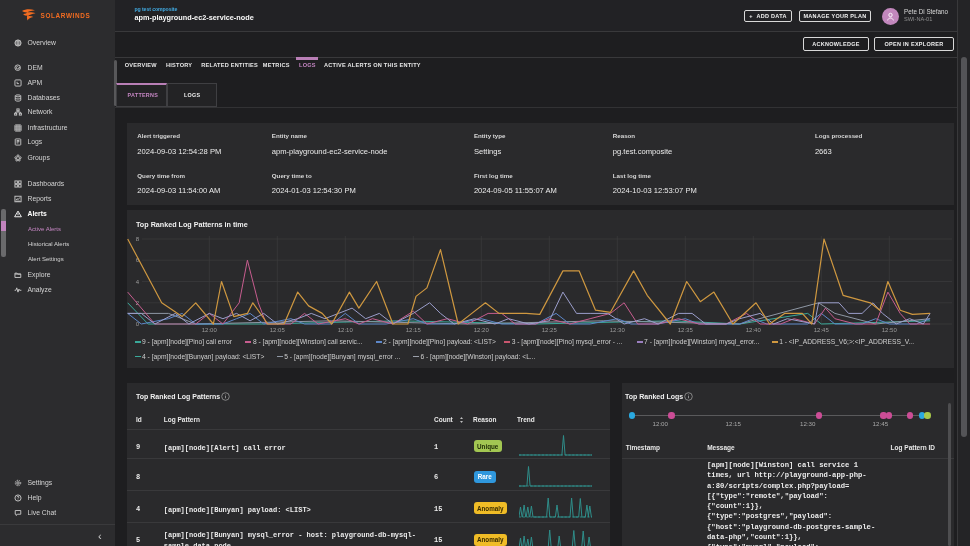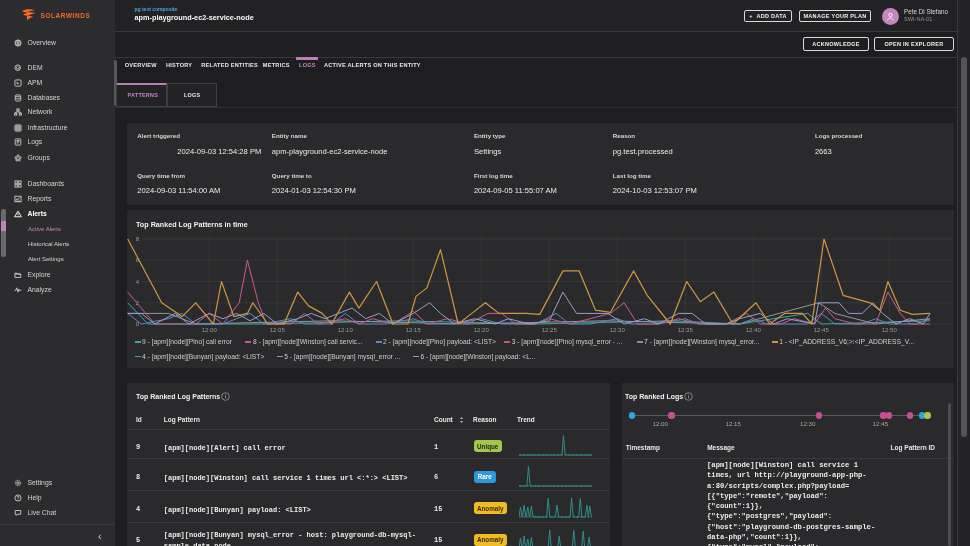--- a/index.html
+++ b/index.html
@@ -139,27 +139,27 @@
 <div class="abs" style="left:299px;top:62px;font-size:5.6px;font-weight:bold;letter-spacing:0.25px;color:#c586c3;">LOGS</div>
 <div class="abs" style="left:323.9px;top:62px;font-size:5.6px;font-weight:bold;letter-spacing:0.25px;color:#e8e8e8;">ACTIVE ALERTS ON THIS ENTITY</div>
 <div class="abs" style="left:296px;top:57px;width:21.5px;height:2.5px;background:#b97fb6;"></div>
 <div class="abs" style="left:116px;top:83px;width:51px;height:24px;background:#232325;border:1px solid #3f3f42;border-top:2px solid #b97fb6;"></div>
 <div class="abs" style="left:167px;top:83px;width:50px;height:24px;background:#232325;border:1px solid #3f3f42;"></div>
 <div class="abs" style="left:127.5px;top:92px;font-size:5.4px;font-weight:bold;letter-spacing:0.3px;color:#c586c3;">PATTERNS</div>
 <div class="abs" style="left:184px;top:92px;font-size:5.4px;font-weight:bold;letter-spacing:0.3px;color:#efefef;">LOGS</div>
 <div class="abs" style="left:115px;top:107px;width:855px;height:1px;background:#323234;"></div>
     <div class="panel" style="left:127px;top:123px;width:827px;height:82px;"></div>
 <div class="abs lbl" style="left:137.3px;top:132px;">Alert triggered</div>
-<div class="abs val" style="left:137.3px;top:147px;margin-left:40px;">2024-09-03 12:54:28 PM</div>
+<div class="abs val" style="left:137.3px;top:147px;">2024-09-03 12:54:28 PM</div>
 <div class="abs lbl" style="left:271.8px;top:132px;">Entity name</div>
 <div class="abs val" style="left:271.8px;top:147px;">apm-playground-ec2-service-node</div>
 <div class="abs lbl" style="left:473.9px;top:132px;">Entity type</div>
 <div class="abs val" style="left:473.9px;top:147px;">Settings</div>
 <div class="abs lbl" style="left:612.8px;top:132px;">Reason</div>
-<div class="abs val" style="left:612.8px;top:147px;">pg.test.processed</div>
+<div class="abs val" style="left:612.8px;top:147px;">pg.test.composite</div>
 <div class="abs lbl" style="left:814.9px;top:132px;">Logs processed</div>
 <div class="abs val" style="left:814.9px;top:147px;text-align:right;">2663</div>
 <div class="abs lbl" style="left:137.3px;top:171.5px;">Query time from</div>
 <div class="abs val" style="left:137.3px;top:186px;">2024-09-03 11:54:00 AM</div>
 <div class="abs lbl" style="left:271.8px;top:171.5px;">Query time to</div>
 <div class="abs val" style="left:271.8px;top:186px;">2024-01-03 12:54:30 PM</div>
 <div class="abs lbl" style="left:473.9px;top:171.5px;">First log time</div>
 <div class="abs val" style="left:473.9px;top:186px;">2024-09-05 11:55:07 AM</div>
 <div class="abs lbl" style="left:612.8px;top:171.5px;">Last log time</div>
 <div class="abs val" style="left:612.8px;top:186px;">2024-10-03 12:53:07 PM</div>
@@ -243,21 +243,20 @@
 <div class="abs" style="left:127px;top:521.8px;width:483px;height:1px;background:#39393b;"></div>
 <div class="abs mono" style="left:136px;top:442.5px;font-size:7px;font-weight:bold;color:#ececec;">9</div>
 <div class="abs mono" style="left:163.8px;top:442.5px;font-size:7px;font-weight:bold;color:#ececec;line-height:10.5px;white-space:nowrap;">[apm][node][Alert] call error</div>
 <div class="abs mono" style="left:434px;top:442.5px;font-size:7px;font-weight:bold;color:#ececec;">1</div>
 <div class="badge" style="left:473.7px;top:440px;width:28px;background:#a2c652;color:#1d2a06;">Unique</div>
 <svg class="abs" style="left:519px;top:434px;" width="73" height="23" viewBox="0 0 73 23">
       <line x1="0" y1="21" x2="73" y2="21" stroke="#2f8e8a" stroke-width="0.9" stroke-dasharray="2.2 1.6"></line>
       <path d="M0,21.0 L42.9,21.0 L44.5,1.5 L46.1,21.0 L73.0,21.0" fill="none" stroke="#2f8e8a" stroke-width="1"></path>
     </svg>
 <div class="abs mono" style="left:136px;top:473.2px;font-size:7px;font-weight:bold;color:#ececec;">8</div>
-<div class="abs mono" style="left:163.8px;top:473.2px;font-size:7px;font-weight:bold;color:#ececec;line-height:10.5px;white-space:nowrap;">[apm][node][Winston] call service 1 times url &lt;:*:&gt; &lt;LIST&gt;</div>
 <div class="abs mono" style="left:434px;top:473.2px;font-size:7px;font-weight:bold;color:#ececec;">6</div>
 <div class="badge" style="left:473.7px;top:470.7px;width:22px;background:#2f97dd;color:#ffffff;">Rare</div>
 <svg class="abs" style="left:519px;top:464.7px;" width="73" height="23" viewBox="0 0 73 23">
       <line x1="0" y1="21" x2="73" y2="21" stroke="#2f8e8a" stroke-width="0.9" stroke-dasharray="2.2 1.6"></line>
       <path d="M0,21.0 L7.9,21.0 L9.5,1.5 L11.1,21.0 L73.0,21.0" fill="none" stroke="#2f8e8a" stroke-width="1"></path>
     </svg>
 <div class="abs mono" style="left:136px;top:504.7px;font-size:7px;font-weight:bold;color:#ececec;">4</div>
 <div class="abs mono" style="left:163.8px;top:504.7px;font-size:7px;font-weight:bold;color:#ececec;line-height:10.5px;white-space:nowrap;">[apm][node][Bunyan] payload: &lt;LIST&gt;</div>
 <div class="abs mono" style="left:434px;top:504.7px;font-size:7px;font-weight:bold;color:#ececec;">15</div>
 <div class="badge" style="left:473.7px;top:502.2px;width:33px;background:#f0bc26;color:#3a2c00;">Anomaly</div>

